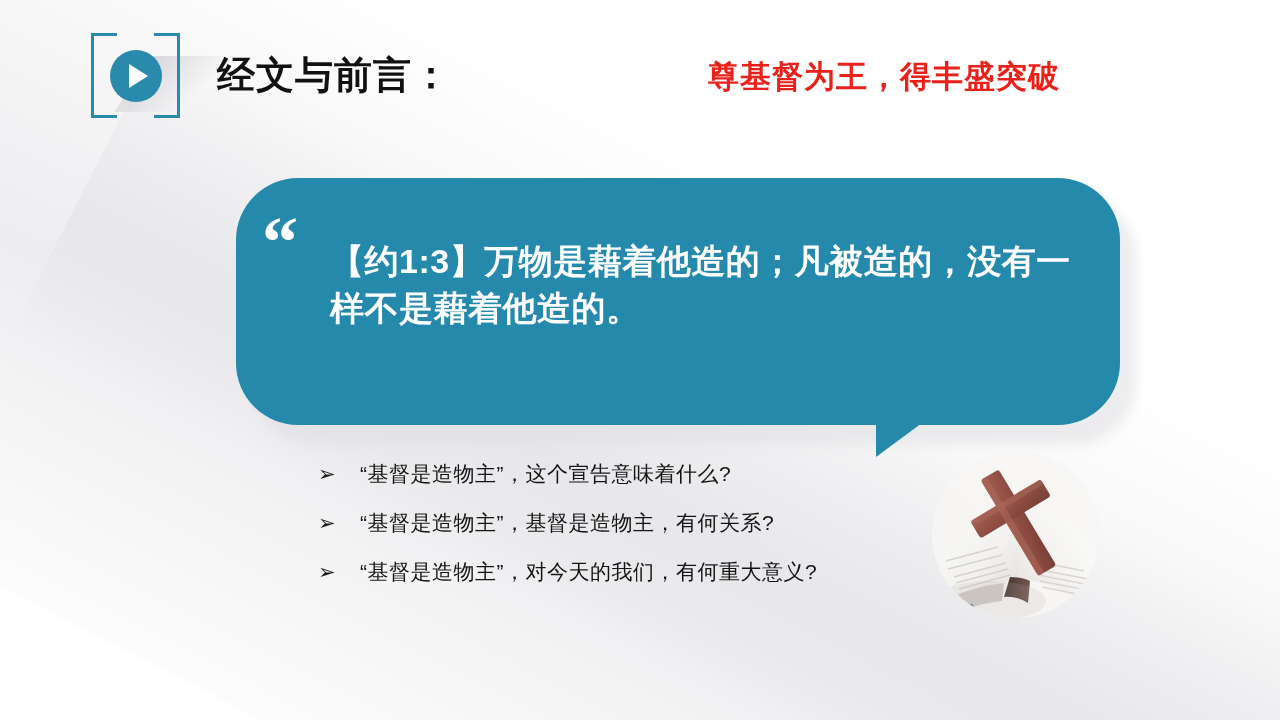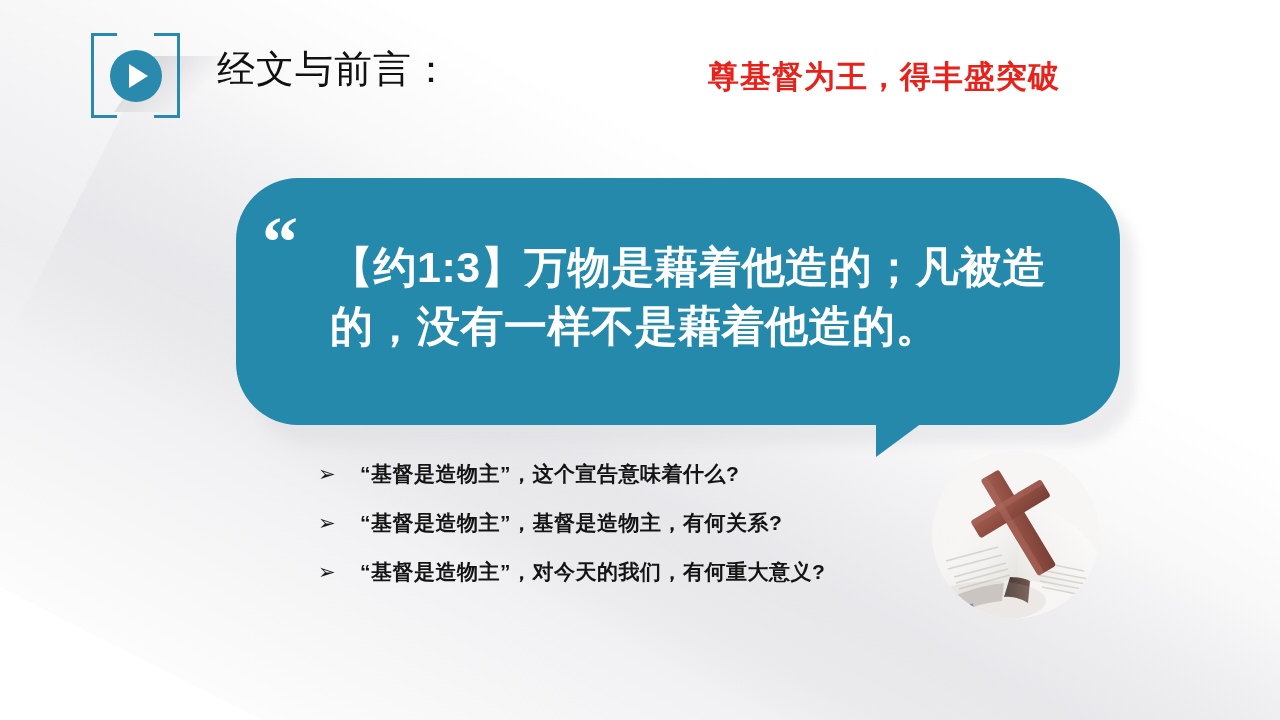--- a/index.html
+++ b/index.html
@@ -103,23 +103,23 @@
     width: 0;
     height: 0;
     border-left: 19px solid #ffffff;
     border-top: 12px solid transparent;
     border-bottom: 12px solid transparent;
   }
 
   .header-title {
     position: absolute;
     left: 217px;
-    top: 44px;
+    top: 50px;
     font-size: 38px;
-    font-weight: normal;
+    font-weight: bold;
     color: #111111;
     letter-spacing: 1px;
     white-space: nowrap;
   }
   .header-subtitle {
     position: absolute;
     left: 708px;
     top: 56px;
     font-size: 31px;
     font-weight: bold;
@@ -168,21 +168,21 @@
     font-weight: bold;
     color: #ffffff;
     font-family: "Liberation Serif", "DejaVu Serif", serif;
     user-select: none;
   }
   .bubble-text {
     position: absolute;
     left: 330px;
     top: 238px;
     width: 760px;
-    font-size: 43px;
+    font-size: 34px;
     font-weight: bold;
     line-height: 1.38;
     color: #ffffff;
     letter-spacing: 0.5px;
   }
 
   
   .bullets {
     position: absolute;
     left: 318px;
@@ -199,21 +199,21 @@
     width: 42px;
     font-size: 21px;
     line-height: 28px;
     color: #1a1a1a;
     font-family: "DejaVu Sans", sans-serif;
   }
   .bullet-text {
     flex: 1 1 auto;
     font-size: 21px;
     line-height: 28px;
-    font-weight: bold;
+    font-weight: normal;
     color: #141414;
     letter-spacing: 0.5px;
   }
 
   
   .photo-circle {
     position: absolute;
     left: 932px;
     top: 451px;
     width: 167px;

